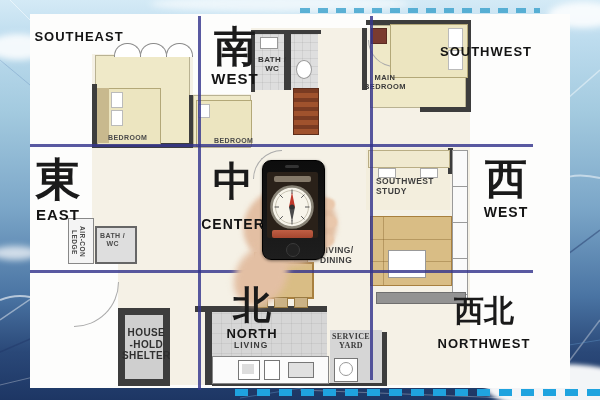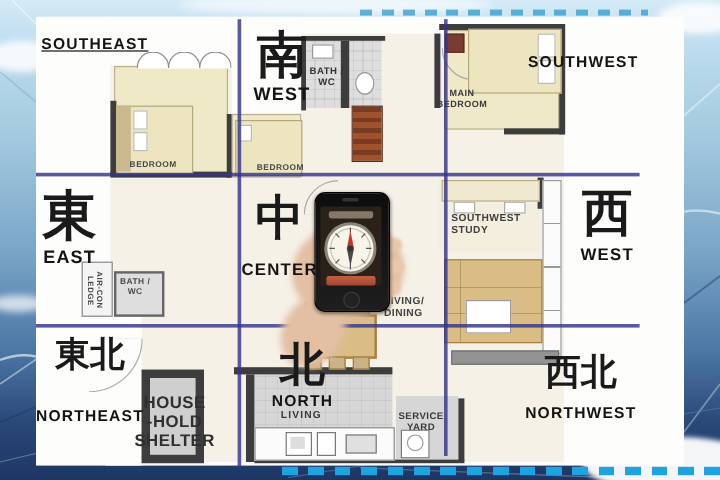--- a/index.html
+++ b/index.html
@@ -118,38 +118,38 @@
   
   .rlabel{color:#4a4a4a;font-weight:bold;white-space:pre-line;line-height:1.15;
           letter-spacing:.4px;text-align:center;}
   .l-bed1{left:108px;top:134px;font-size:7px;}
   .l-bed2{left:214px;top:137px;font-size:7px;}
   .l-bath1{left:258px;top:55px;font-size:8px;color:#333;}
   .l-main{left:364px;top:74px;font-size:7.5px;color:#3a3a3a;}
   .l-study{left:376px;top:177px;font-size:8.5px;text-align:left;color:#3f3f3f;}
   .l-living{left:320px;top:246px;font-size:8.5px;text-align:left;color:#3f3f3f;}
   .l-kitchen{left:234px;top:341px;font-size:8.5px;color:#3a3a3a;letter-spacing:1px;}
-  .l-service{left:332px;top:342px;font-size:8px;color:#3a3a3a;}
-  .l-shelter{left:112px;top:327px;font-size:14px;color:#2f2f2f;}
+  .l-service{left:332px;top:332px;font-size:8px;color:#3a3a3a;font-family:Liberation Serif, serif;}
+  .l-shelter{left:122px;top:327px;font-size:10px;color:#2f2f2f;}
   .l-bath2{left:100px;top:232px;font-size:7px;}
   .l-aircon{left:71px;top:221px;font-size:6.5px;writing-mode:vertical-rl;height:42px;
             letter-spacing:.5px;}
 
   
   .gl{background:rgba(52,52,140,.82);}
   .gl-v1{left:198px;top:16px;width:3px;height:374px;}
   .gl-v2{left:370px;top:16px;width:3px;height:364px;}
   .gl-h1{left:30px;top:144px;width:503px;height:3px;}
   .gl-h2{left:30px;top:270px;width:503px;height:3px;}
 
   
   .dir{display:flex;flex-direction:column;align-items:center;color:#141414;}
   .zh{font-family:"Liberation Serif",serif;font-weight:bold;color:#1a1a1a;line-height:1;}
   .en{font-weight:800;letter-spacing:1px;color:#141414;}
-  .d-se{left:34px;top:24px;width:90px;} .d-se .zh{font-size:31px;} .d-se .en{font-size:13px;margin-top:5px;text-decoration:underline;}
+  .d-se{left:34px;top:24px;width:90px;} .d-se .zh{font-size:31px;} .d-se .en{font-size:13px;margin-top:5px;}
   .d-s{left:200px;top:26px;width:70px;} .d-s .zh{font-size:42px;} .d-s .en{font-size:15px;margin-top:2px;}
   .d-sw{left:438px;top:32px;width:96px;} .d-sw .zh{font-size:26px;} .d-sw .en{font-size:13px;margin-top:12px;}
   .d-e{left:30px;top:158px;width:56px;} .d-e .zh{font-size:45px;} .d-e .en{font-size:15px;margin-top:3px;}
   .d-c{left:202px;top:162px;width:62px;} .d-c .zh{font-size:40px;} .d-c .en{font-size:14px;margin-top:14px;}
   .d-w{left:480px;top:158px;width:52px;} .d-w .zh{font-size:42px;} .d-w .en{font-size:14px;margin-top:4px;}
   .d-ne{left:28px;top:282px;width:94px;} .d-ne .zh{font-size:29px;} .d-ne .en{font-size:13px;margin-top:28px;}
   .d-n{left:224px;top:286px;width:56px;} .d-n .zh{font-size:38px;} .d-n .en{font-size:13px;margin-top:2px;}
   .d-nw{left:434px;top:296px;width:100px;text-align:center;} .d-nw .zh{font-size:30px;} .d-nw .en{font-size:13px;margin-top:10px;}
 
   
@@ -346,24 +346,20 @@
     <span class="en">EAST</span>
   </div>
   <div class="abs dir d-c">
     <span class="zh">中</span>
     <span class="en">CENTER</span>
   </div>
   <div class="abs dir d-w">
     <span class="zh">西</span>
     <span class="en">WEST</span>
   </div>
-  <div class="abs dir d-ne">
-    <span class="zh">東北</span>
-    <span class="en">NORTHEAST</span>
-  </div>
   <div class="abs dir d-n">
     <span class="zh">北</span>
     <span class="en">NORTH</span>
   </div>
   <div class="abs dir d-nw">
     <span class="zh">西北</span>
     <span class="en">NORTHWEST</span>
   </div>
 
   <div class="abs dash-bottom"></div>

